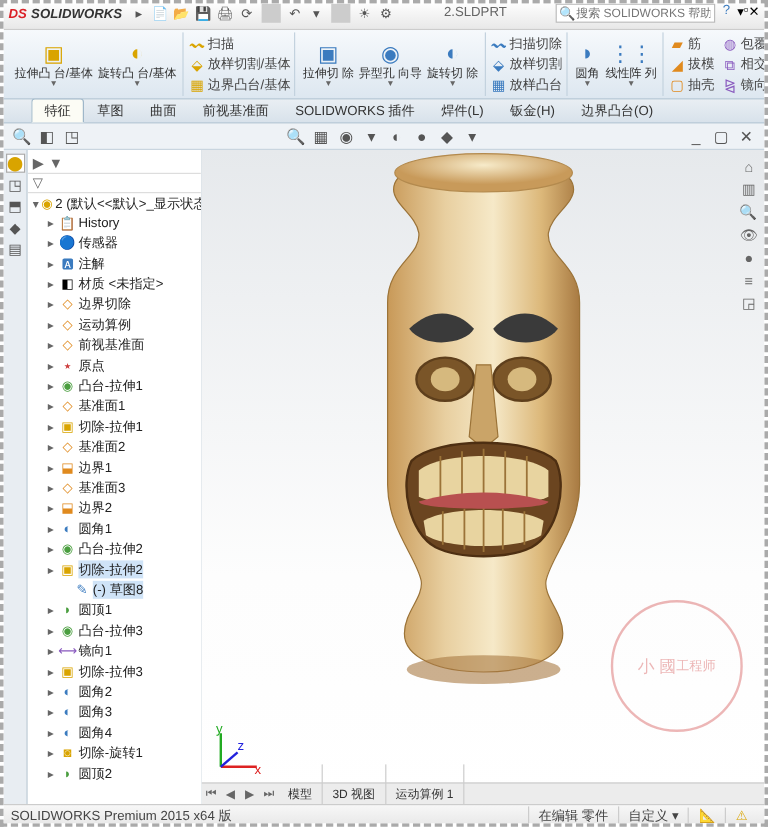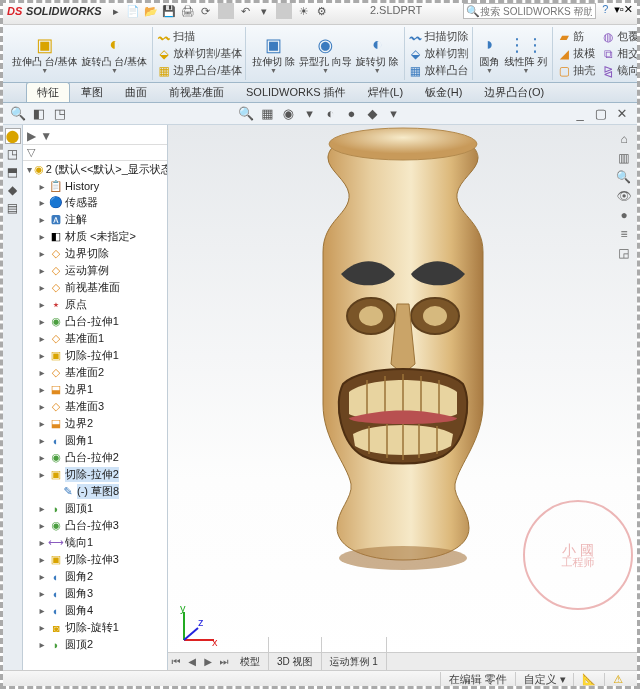--- a/index.html
+++ b/index.html
@@ -38,21 +38,21 @@
 .node .tw{width:10px;font-size:10px;color:#666;text-align:center}
 .node .ic{width:14px;height:14px;font-size:11px;display:inline-flex;align-items:center;justify-content:center}
 .node .tx{font-size:11px;color:#222}
 .node.sel .tx{background:#cfe3f7}
 .node.l1{padding-left:14px}
 .node.l2{padding-left:26px}
 .viewport{flex:1;position:relative;background:linear-gradient(#e6e9ec 0%,#fdfdfd 65%,#fff 100%);overflow:hidden}
 .tiki{position:absolute;left:50%;top:42%;transform:translate(-50%,-50%)}
 .tiki svg{display:block}
 .triad{position:absolute;left:8px;bottom:20px}
-.watermark{position:absolute;right:4px;bottom:60px;opacity:.35;color:#c33;font-size:34px;text-align:center;border:2px solid #c33;border-radius:50%;width:110px;height:110px;display:flex;flex-direction:column;align-items:center;justify-content:center;line-height:1}
+.watermark{position:absolute;right:18px;bottom:60px;opacity:.35;color:#c33;font-size:34px;text-align:center;border:2px solid #c33;border-radius:50%;width:110px;height:110px;display:flex;align-items:center;justify-content:center;line-height:1}
 .btabs{position:absolute;left:0;bottom:0;height:18px;display:flex;align-items:center;background:#ececec;width:100%;border-top:1px solid #ccc}
 .btabs .bt{padding:18px 8px;font-size:10px;border-right:1px solid #ccc;cursor:pointer;color:#333}
 .btabs .nv{width:16px;text-align:center;font-size:10px;color:#666;cursor:pointer}
 .statusbar{height:18px;background:linear-gradient(#f7f7f7,#e8e8e8);border-top:1px solid #ccc;display:flex;align-items:center;padding:0 6px;font-size:10px;color:#444}
 .statusbar .sp{flex:1}
 .sb-cell{padding:0 8px;border-left:1px solid #ccc}
 .c-yel{color:#d9a400}.c-blu{color:#3b7bbf}.c-grn{color:#4a9e3f}.c-red{color:#cc3b3b}.c-org{color:#e08a1e}.c-pur{color:#8a5bbf}
 .rtools{position:absolute;right:5px;top:128px;display:flex;flex-direction:column;gap:3px}
 .rtools span{width:16px;height:16px;font-size:12px;color:#666;display:flex;align-items:center;justify-content:center;cursor:pointer}
 </style>
@@ -469,18 +469,19 @@
   <span>⌂</span>
   <span>▥</span>
   <span>🔍</span>
   <span>👁</span>
   <span class="c-red">●</span>
   <span>≡</span>
   <span>◲</span>
 </div>
 
 <div class="statusbar">
+  <span>SOLIDWORKS Premium 2015 x64 版</span>
   <span class="sp"></span>
   <span class="sb-cell">在编辑 零件</span>
   <span class="sb-cell"><span>自定义</span> ▾</span>
   <span class="sb-cell">📐</span>
   <span class="sb-cell" style="color:#d9a400">⚠</span>
 </div>
 
 </body></html>

